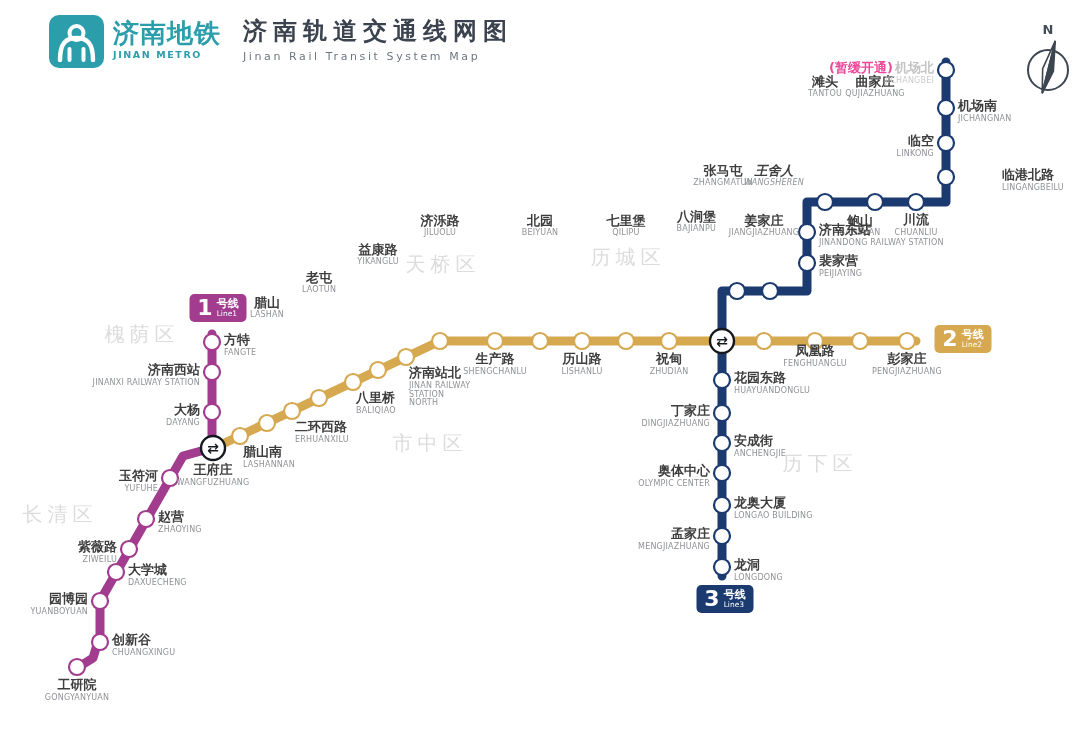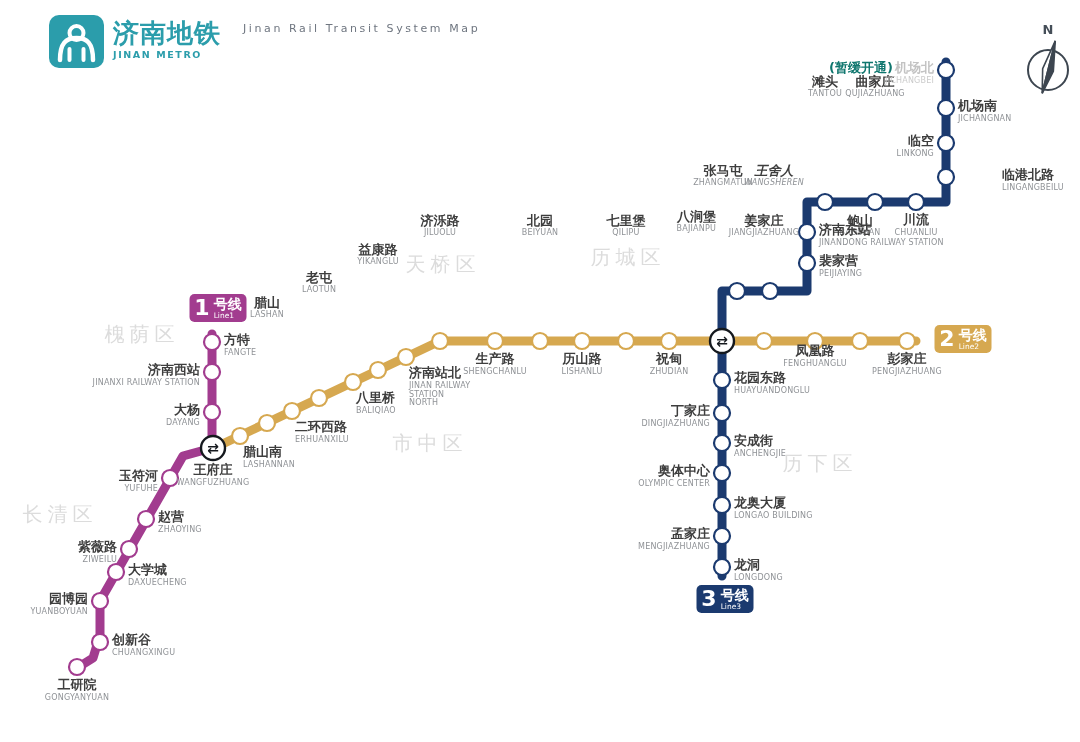--- a/index.html
+++ b/index.html
@@ -28,47 +28,48 @@
             font-size:20px;letter-spacing:5px;color:#dcdcdc;white-space:nowrap;}
 
   .st-label{position:absolute;line-height:1.12;}
   .st-zh{font-size:13px;font-weight:600;color:#3e3e3e;white-space:nowrap;}
   .st-en{font-size:8px;color:#8f9296;letter-spacing:.2px;white-space:nowrap;margin-top:1px;}
   .st-en.wrap{white-space:normal;width:66px;}
   .ta-l{text-align:left}.ta-r{text-align:right}.ta-c{text-align:center}
   .center-x{transform:translateX(-50%);}
   .pending .zh-text{color:#c3c3c3;}
   .pending .st-en{color:#cbcbcb;}
-  .pending-prefix{color:#0f766e;font-weight:700;margin-right:2px;}
+  .pending-prefix{color:#ec4899;font-weight:700;margin-right:2px;}
 
   .line-badge{position:absolute;transform:translate(-50%,-50%);
               width:57px;height:28px;border-radius:5px;color:#fff;
               display:flex;align-items:center;justify-content:center;gap:4px;}
   .badge-num{font-size:22px;font-weight:700;line-height:1;}
   .badge-col{display:flex;flex-direction:column;line-height:1;text-align:left;}
-  .badge-zh{font-size:14px;font-weight:600;}
+  .badge-zh{font-size:11px;font-weight:600;}
   .badge-en{font-size:7.5px;margin-top:1px;}
 </style>
 </head>
 <body>
 
 <div class="stage">
 
   <div class="header">
     <svg class="logo-box" viewBox="0 0 57 55">
       <rect x="1" y="1" width="55" height="53" rx="10" fill="#2b9dab"></rect>
       <circle cx="28.5" cy="19" r="7" fill="none" stroke="#ffffff" stroke-width="4"></circle>
       <path d="M12 46 C12 29 18 24 28.5 24 C39 24 45 29 45 46" fill="none" stroke="#ffffff" stroke-width="4.5" stroke-linecap="round"></path>
       <path d="M21.5 46 L21.5 35 M35.5 46 L35.5 35" stroke="#ffffff" stroke-width="4" stroke-linecap="round"></path>
     </svg>
     <div class="logo-text">
       <div class="logo-zh">济南地铁</div>
       <div class="logo-en">JINAN METRO</div>
     </div>
     <div class="title-block">
+      <div class="title-zh">济南轨道交通线网图</div>
       <div class="title-en">Jinan Rail Transit System Map</div>
     </div>
   </div>
 
   <div class="compass">
     <div class="compass-n">N</div>
     <svg width="52" height="58" viewBox="0 0 52 58">
       <circle cx="26" cy="33" r="20" fill="none" stroke="#3d4650" stroke-width="2"></circle>
       <g transform="rotate(14 26 33)">
         <path d="M26 3 L20.5 33 L26 57 Z" fill="#ffffff" stroke="#3d4650" stroke-width="1.6"></path>

